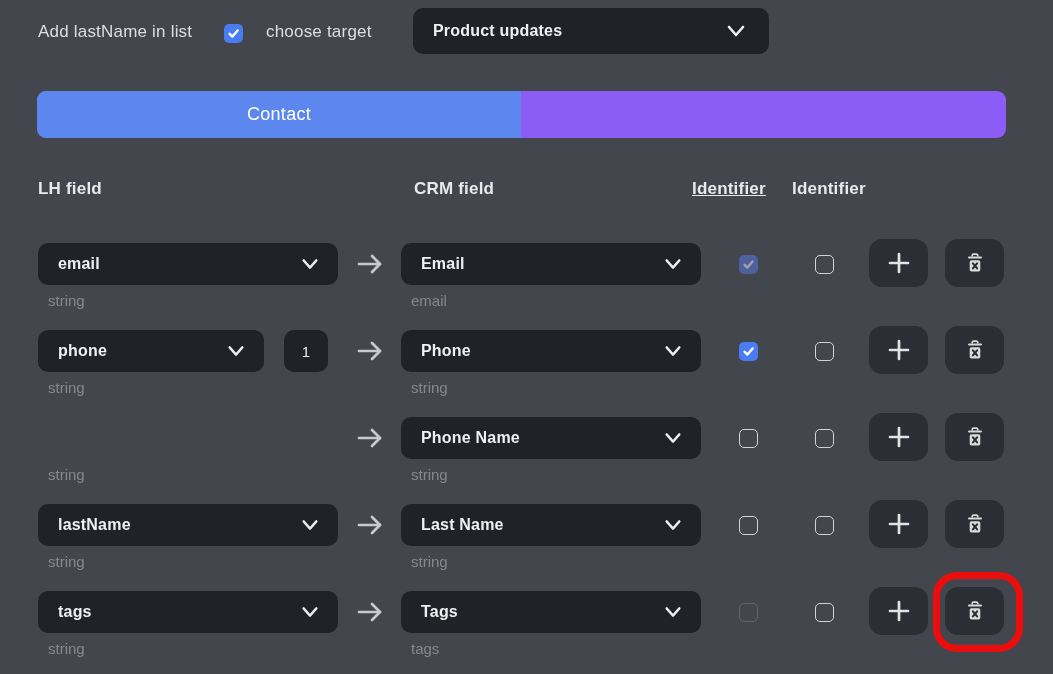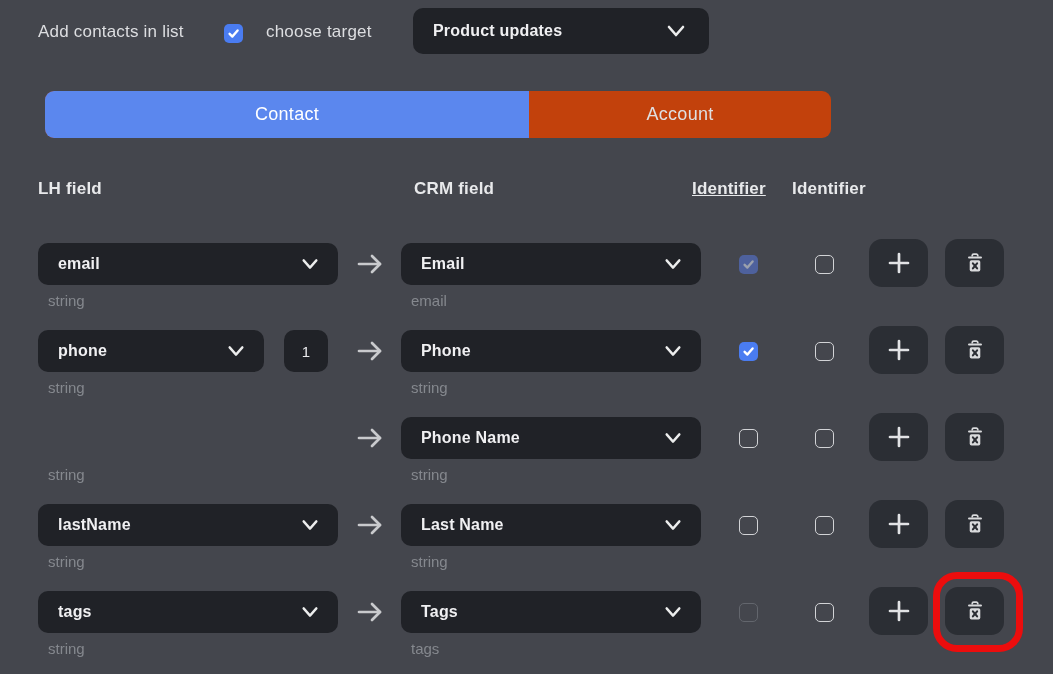--- a/index.html
+++ b/index.html
@@ -38,26 +38,26 @@
     display: flex; align-items: center;
     padding: 0 16px 0 20px;
     cursor: pointer;
   }
   .select .val {
     font-size: 16px; font-weight: 600; color: #f0f0f2; letter-spacing: .2px;
     flex: 1 1 auto; white-space: nowrap; overflow: hidden;
   }
   .select svg.chev { flex: 0 0 auto; }
 
-  #target-select { left: 413px; top: 8px; width: 296px; height: 46px; padding-right: 20px; }
+  #target-select { left: 413px; top: 8px; width: 356px; height: 46px; padding-right: 20px; }
 
   
   #tabbar {
-    left: 37px; top: 91px; width: 786px; height: 47px;
-    background: #c2410c; border-radius: 9px; display: flex; margin-left: 8px;
+    left: 37px; top: 91px; width: 969px; height: 47px;
+    background: #8b5cf6; border-radius: 9px; display: flex;
   }
   .tab {
     display: flex; align-items: center; justify-content: center;
     font-size: 18px; letter-spacing: .3px; cursor: pointer;
   }
   .tab.active {
     width: 484px; background: #5b87ee; color: #ffffff; border-radius: 9px 0 0 9px;
   }
   .tab.inactive { flex: 1; color: #dfe0e3; }
 
@@ -99,40 +99,39 @@
   
   #annotation-ring {
     left: 933px; top: 572px; width: 90px; height: 80px;
     border: 7px solid #ec0d0d; border-radius: 24px;
     pointer-events: none;
   }
 </style>
 </head>
 <body>
 
-<span class="abs top-label" id="lbl-add">Add contacts in list</span>
+<span class="abs top-label" id="lbl-add">Add lastName in list</span>
 
 <div class="abs checkbox checked" id="top-checkbox">
   <svg width="13" height="13" viewBox="0 0 13 13" fill="none">
     <polyline points="2.6,6.8 5.4,9.6 10.6,3.4" stroke="#fff" stroke-width="2.4" stroke-linecap="round" stroke-linejoin="round"></polyline>
   </svg>
 </div>
 
 <span class="abs top-label" id="lbl-target">choose target</span>
 
 <div class="abs select" id="target-select">
   <span class="val">Product updates</span>
   <svg class="chev" width="26" height="22" viewBox="0 0 26 22" fill="none">
     <polyline points="6,7 13,15 20,7" stroke="#eceded" stroke-width="2.6" stroke-linecap="round" stroke-linejoin="round"></polyline>
   </svg>
 </div>
 
 <div class="abs" id="tabbar">
   <div class="tab active">Contact</div>
-  <div class="tab inactive">Account</div>
 </div>
 
 <span class="abs col-head" id="head-lh">LH field</span>
 <span class="abs col-head" id="head-crm">CRM field</span>
 <span class="abs col-head" id="head-identifier">Identifier</span>
 <span class="abs col-head" id="head-overwrite">Identifier</span>
 
 <div id="rows">
     <div class="row" style="top: 243px;">
     <div class="abs select lh-select">

